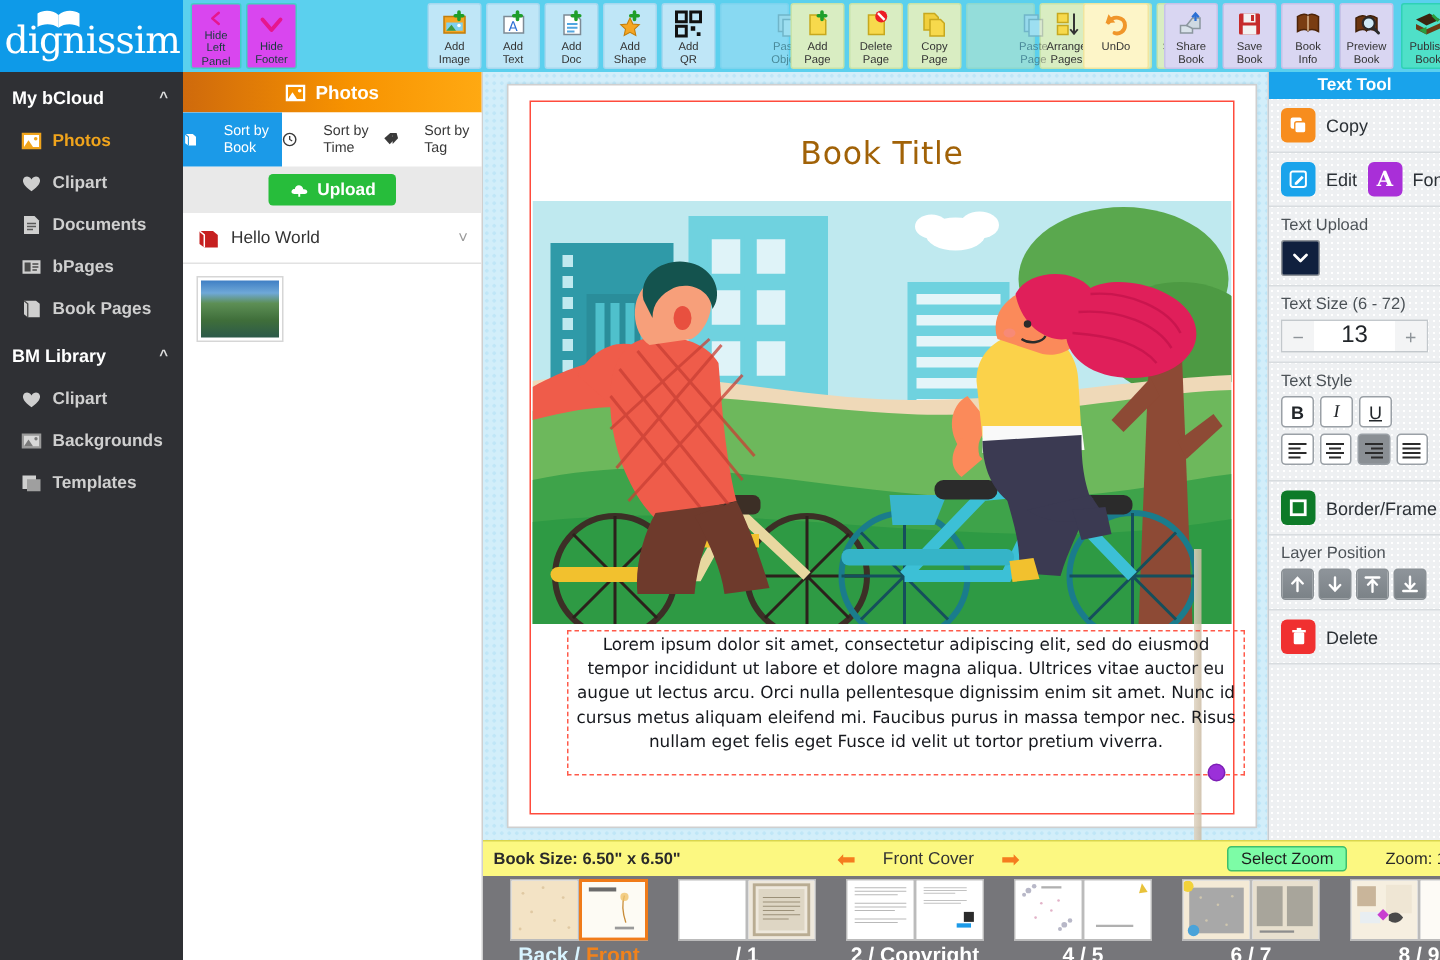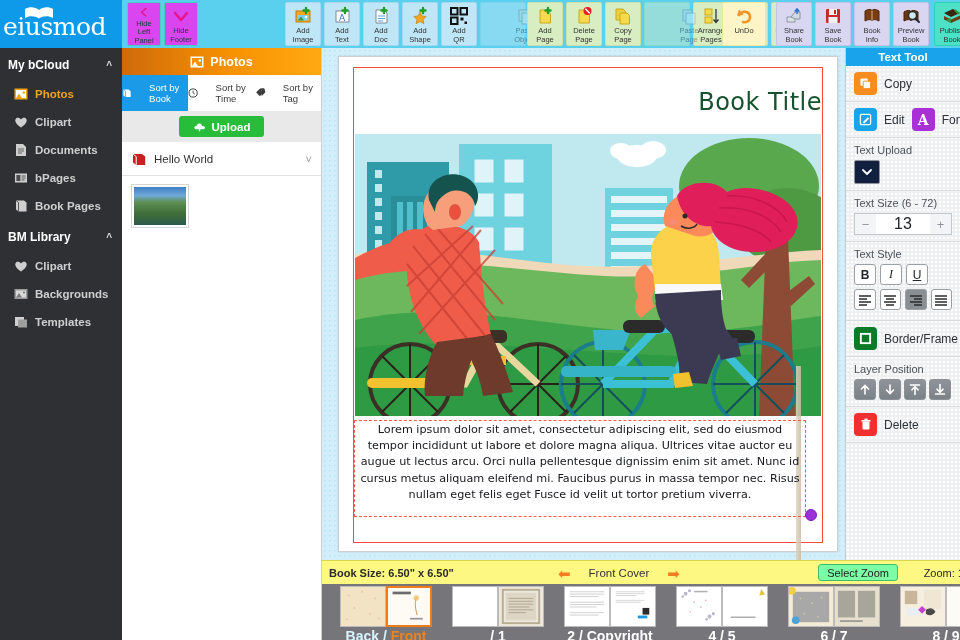--- a/index.html
+++ b/index.html
@@ -76,24 +76,24 @@
   
   #canvasarea { position:absolute; left:322px; top:48px; width:523px; height:512px;
                 background:#d2eefa;
                 background-image: radial-gradient(#bfe6f7 1px, transparent 1px);
                 background-size:5px 5px; }
   #page { position:absolute; left:16px; top:8px; width:500px; height:496px;
           background:#fff; border:1px solid #cfcfcf; box-shadow:0 0 2px rgba(0,0,0,.12); }
   #selbox { position:absolute; left:14px; top:10px; width:470px; height:476px;
             border:1.5px solid #ff4b3c; }
   #titlewrap { position:absolute; left:0; top:2px; width:100%; height:64px; }
-  #booktitle { font-family:"DejaVu Sans", sans-serif; font-size:24px; color:#14532d;
-     text-align:right; line-height:64px; letter-spacing:.5px;}
+  #booktitle { font-family:"DejaVu Sans", sans-serif; font-size:21px; color:#a16207;
+     text-align:center; line-height:64px; letter-spacing:.5px;}
   #illus { position:absolute; left:1px; top:66px; width:466px; height:282px; overflow:hidden; }
-  #textbox { position:absolute; left:0; top:352px; width:452px; height:97px;
+  #textbox { position:absolute; left:24px; top:352px; width:452px; height:97px;
              border:1.4px dashed #ff5a4a; }
   #textbox p { font-family:"DejaVu Sans", sans-serif; font-size:11.2px; line-height:16.2px;
      color:#16181d; text-align:center; padding:1px 2px 0 2px;}
   #handle { position:absolute; left:451px; top:441px; width:12px; height:12px; border-radius:50%;
             background:#9b30d9; border:1px solid #7d1fb5; cursor:nwse-resize; }
   #tapeline { position:absolute; left:442px; top:298px; width:5px; height:215px;
               background:linear-gradient(90deg,#ded3c0,#cbbba3); opacity:.85; }
 
   
   #rightpane { position:absolute; left:845px; top:48px; width:115px; height:512px;
@@ -157,21 +157,21 @@
 
 <div id="app">
 
   <div id="topbar">
 
     <div id="logo">
       <svg class="bkicon" viewBox="0 0 30 13">
         <path d="M15 4 C11 0.5 5 0.5 1 3 L1 12 C5 9.5 11 9.5 15 12.5 Z" fill="#fff"></path>
         <path d="M15 4 C19 0.5 25 0.5 29 3 L29 12 C25 9.5 19 9.5 15 12.5 Z" fill="#fff"></path>
       </svg>
-      <div class="word">eiusmod</div>
+      <div class="word">dignissim</div>
     </div>
 
     <div class="tgroup" style="left:124px;">
       <div class="tbtn teal">
         <svg class="ic" viewBox="0 0 20 20">
           <polyline points="13,4 6,10 13,16" fill="none" stroke="#e6168e" stroke-width="2.6" stroke-linecap="round" stroke-linejoin="round"></polyline>
         </svg>
         <span class="lbl">Hide
 Left Panel</span>
       </div>

